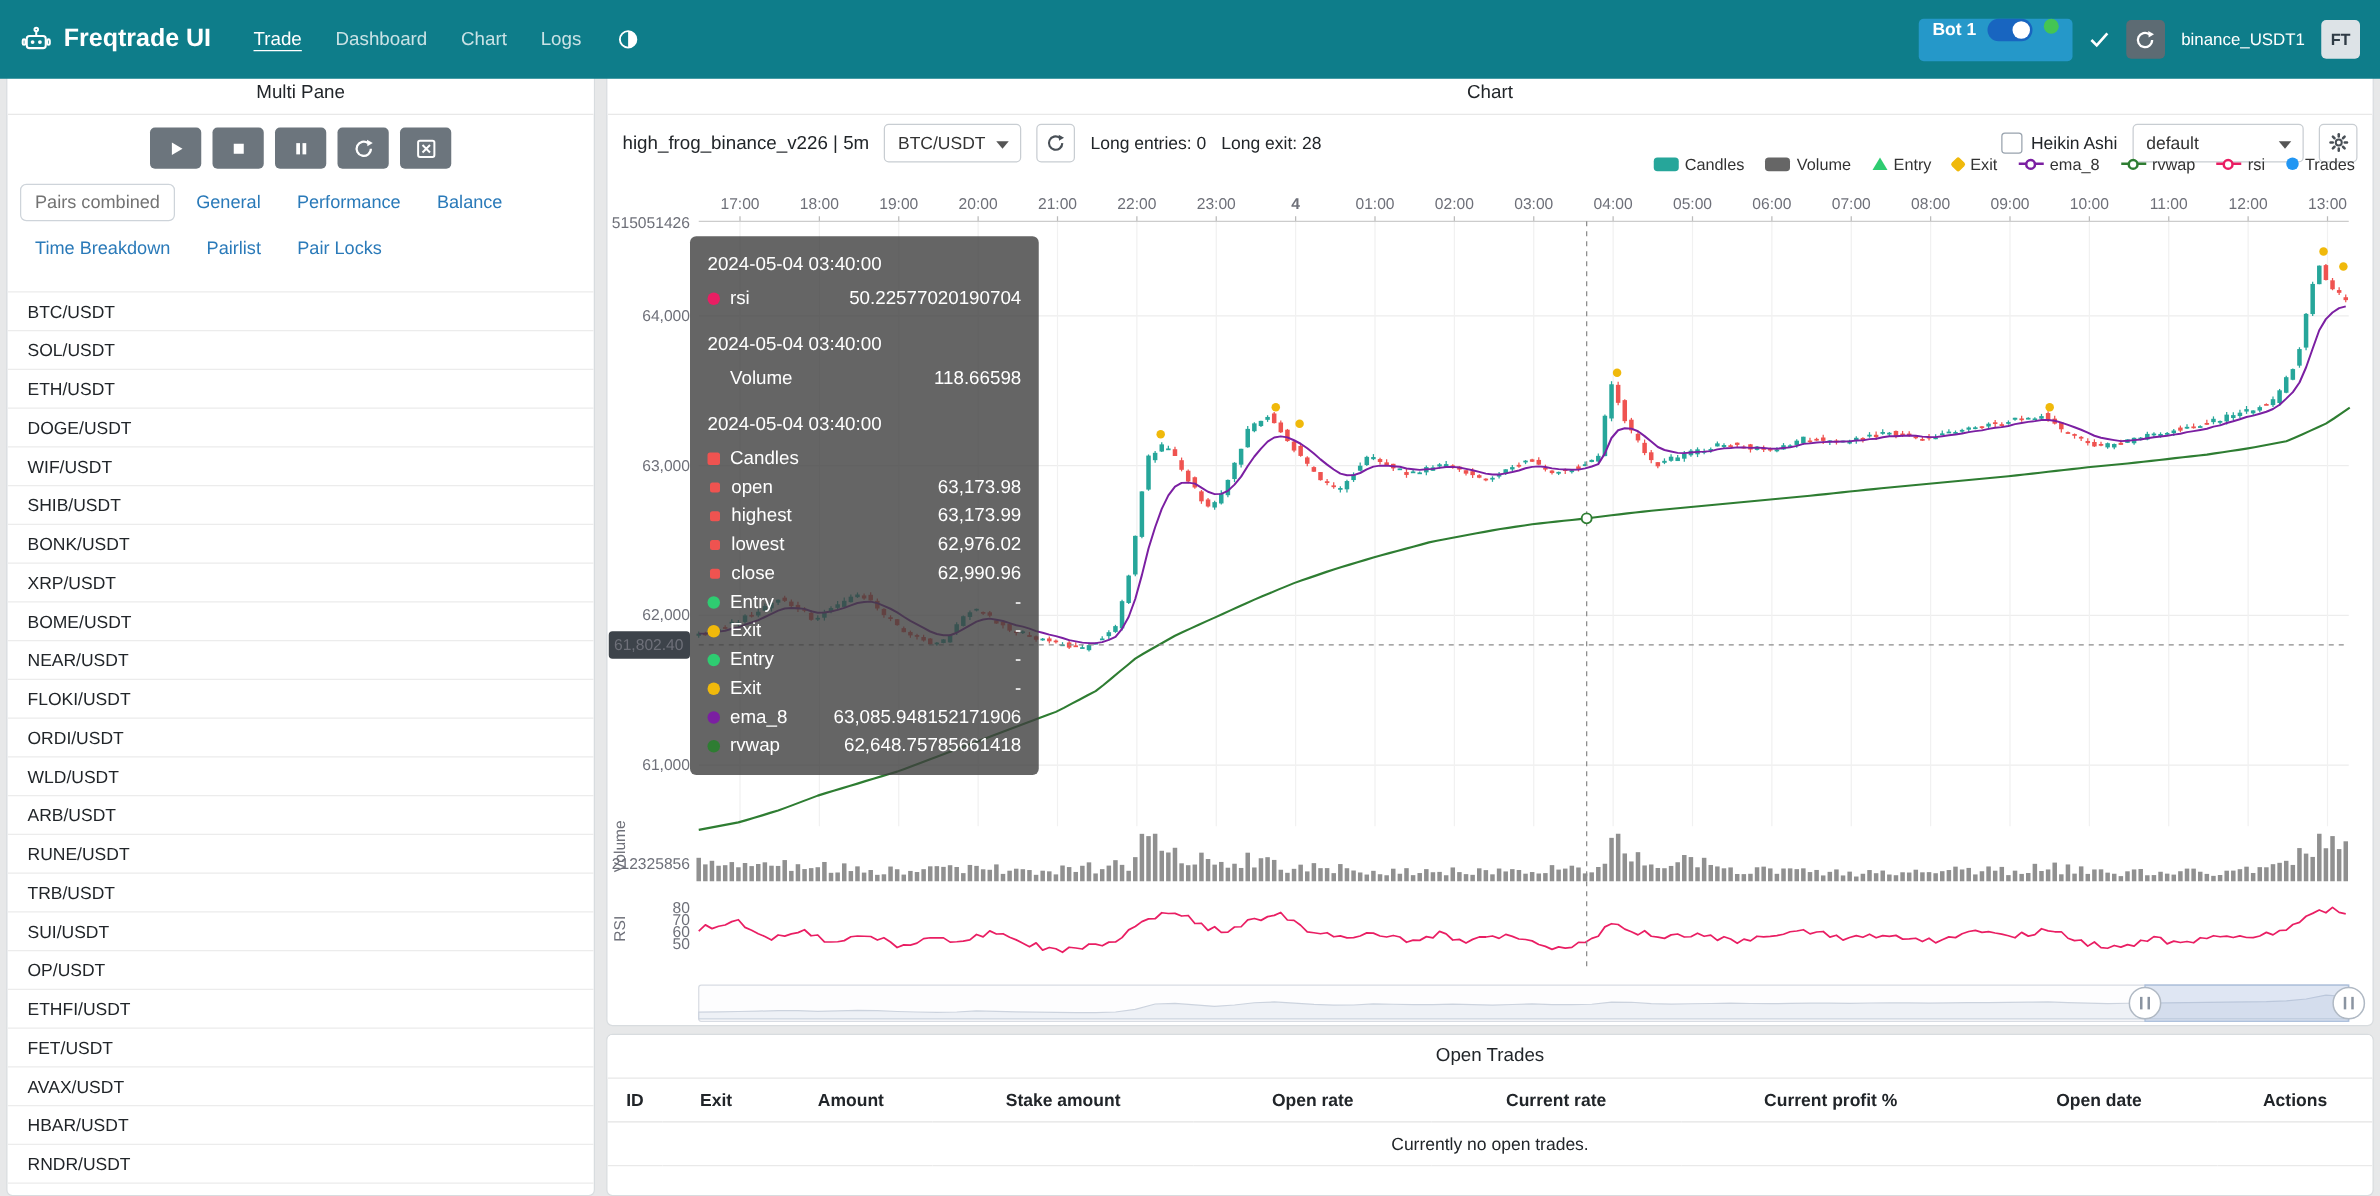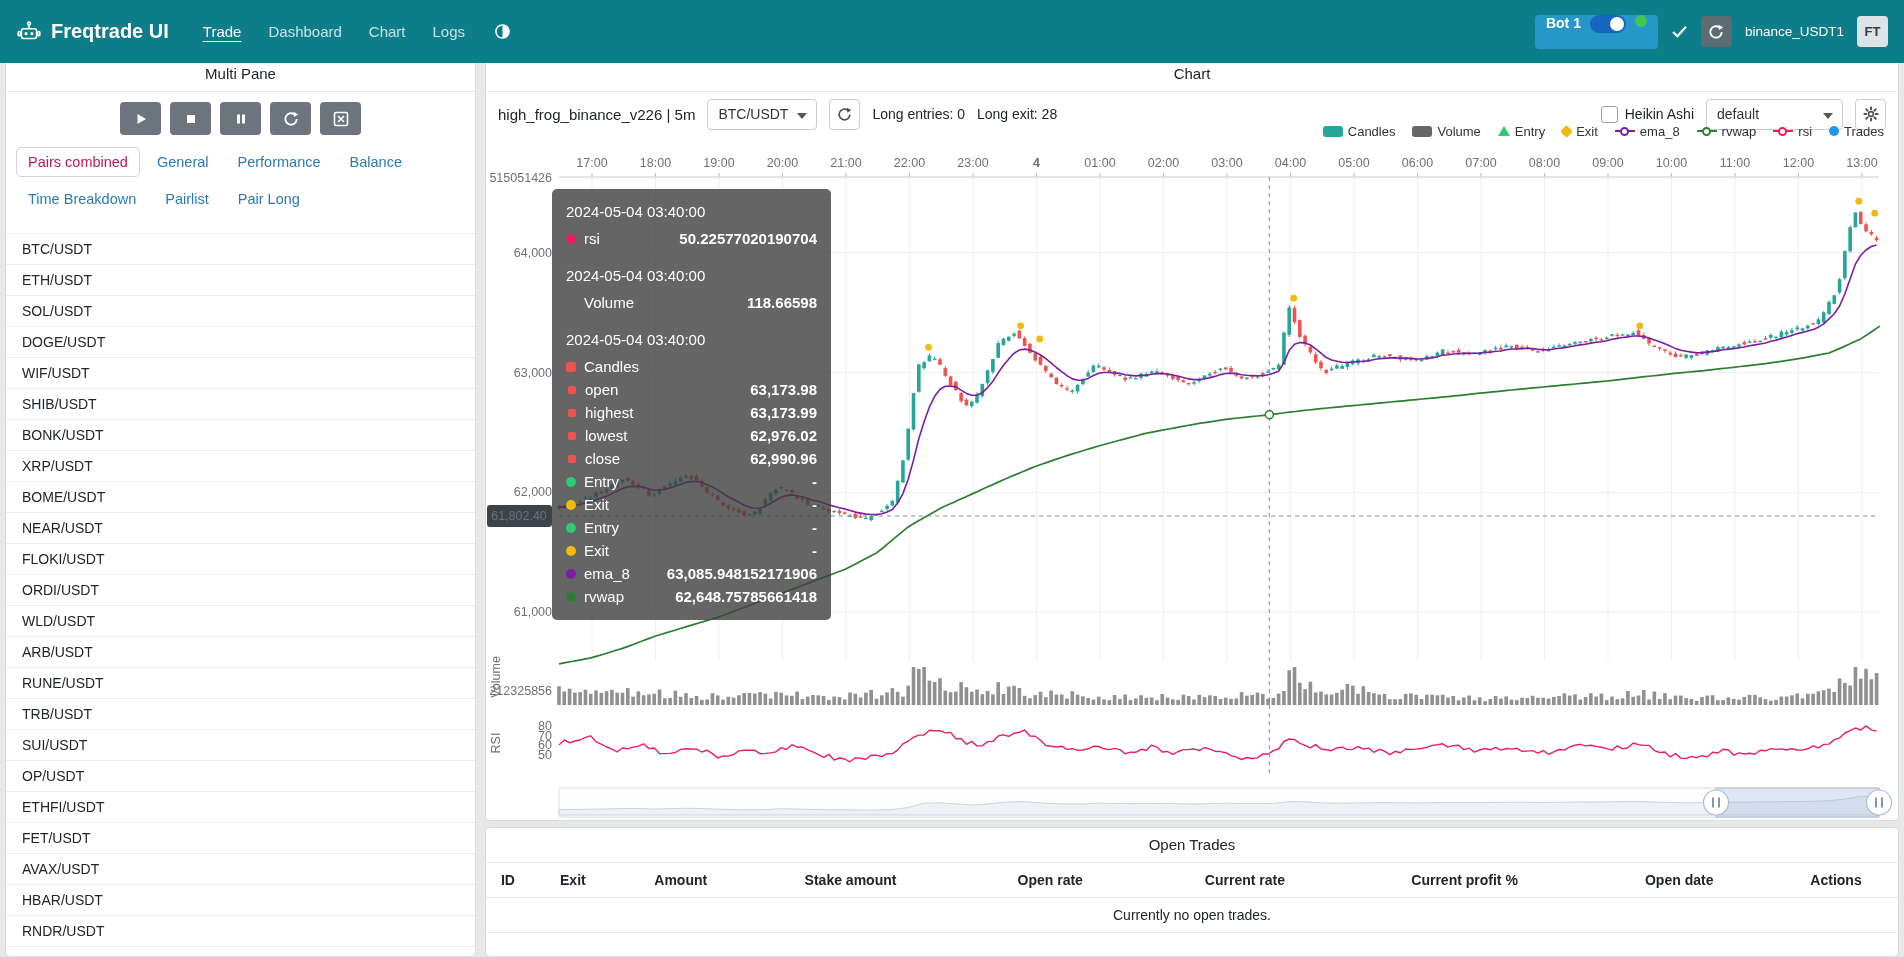--- a/index.html
+++ b/index.html
@@ -34,21 +34,21 @@
     border-bottom:1px solid #e8e8e8;background:#fff}
   #left-panel{left:5px;top:56px;width:471px;height:901px}
   #chart-panel{left:485px;top:56px;width:1414px;height:765px}
   #trades-panel{left:485px;top:827px;width:1414px;height:130px}
   
   .ctl-row{display:flex;justify-content:center;gap:9px;padding-top:10px}
   .ctl-btn{width:41px;height:33px;background:#6c757d;border:none;border-radius:4px;
     display:flex;align-items:center;justify-content:center;cursor:pointer}
   .mp-tabs{display:flex;flex-wrap:wrap;padding:12px 10px 4px;column-gap:5px;row-gap:7px;align-items:center}
   .mp-tab{font-size:14.5px;color:#2a7ab9;padding:6px 11px;cursor:pointer;border-radius:5px;border:1px solid transparent}
-  .mp-tab.active{color:#be185d;border:1px solid #ced4da}
+  .mp-tab.active{color:#737373;border:1px solid #ced4da}
   .pair-list{margin-top:15px;border-top:1px solid #ececec}
   .pair-row{height:31px;display:flex;align-items:center;padding:0 16px;font-size:14px;color:#212529;
     border-bottom:1px solid #ececec;cursor:pointer;box-sizing:border-box}
   
   .toolbar{position:absolute;top:40px;left:0;right:0;height:34px;display:flex;align-items:center;
     padding:0 12px;gap:12px;box-sizing:border-box}
   .strategy-label{font-size:15px;color:#212529;white-space:nowrap}
   .select{height:31px;border:1px solid #c8cdd2;border-radius:4px;background:#fff;display:flex;align-items:center;
     padding:0 28px 0 10px;font-size:14px;color:#333;position:relative;cursor:pointer;box-sizing:border-box;white-space:nowrap}
   .select::after{content:"";position:absolute;right:9px;top:13px;border-left:5px solid transparent;
@@ -75,21 +75,21 @@
     background:rgba(62,62,62,0.8);border-radius:5px;padding:12px 14px;color:#fff;font-size:15px;z-index:5;pointer-events:none}
   .tt-section{margin-bottom:15px}
   .tt-section:last-child{margin-bottom:0}
   .tt-date{margin-bottom:5px;line-height:21px}
   .tt-row{display:flex;align-items:center;min-height:23px}
   .tt-marker{width:10px;height:10px;border-radius:50%;margin-right:8px;flex:none}
   .tt-marker.square{border-radius:2px}
   .tt-marker.square-sm{width:8px;height:8px;border-radius:2px;margin-left:2px;margin-right:9px}
   .tt-marker.none{visibility:hidden}
   .tt-label{margin-right:14px}
-  .tt-value{margin-left:auto;font-weight:700;white-space:nowrap}
+  .tt-value{margin-left:auto;font-weight:400;white-space:nowrap}
   
   #trades-table{width:100%;border-collapse:collapse}
   #trades-table th{font-size:14px;font-weight:700;padding:9px 0;text-align:center;color:#212529;border-bottom:1px solid #e4e4e4}
   #trades-table td.empty{text-align:center;font-size:14px;padding:9px;border-bottom:1px solid #e9e9e9;color:#212529}
 </style>
 </head>
 <body>
 
 <div class="navbar">
   <div class="brand">
@@ -188,26 +188,26 @@
         </span>
     </button>
   </div>
   <div class="mp-tabs">
       <span class="mp-tab active">Pairs combined</span>
       <span class="mp-tab">General</span>
       <span class="mp-tab">Performance</span>
       <span class="mp-tab">Balance</span>
       <span class="mp-tab">Time Breakdown</span>
       <span class="mp-tab">Pairlist</span>
-      <span class="mp-tab">Pair Long</span>
+      <span class="mp-tab">Pair Locks</span>
     </div>
   <div class="pair-list">
       <div class="pair-row">BTC/USDT</div>
+      <div class="pair-row">SOL/USDT</div>
       <div class="pair-row">ETH/USDT</div>
-      <div class="pair-row">SOL/USDT</div>
       <div class="pair-row">DOGE/USDT</div>
       <div class="pair-row">WIF/USDT</div>
       <div class="pair-row">SHIB/USDT</div>
       <div class="pair-row">BONK/USDT</div>
       <div class="pair-row">XRP/USDT</div>
       <div class="pair-row">BOME/USDT</div>
       <div class="pair-row">NEAR/USDT</div>
       <div class="pair-row">FLOKI/USDT</div>
       <div class="pair-row">ORDI/USDT</div>
       <div class="pair-row">WLD/USDT</div>

